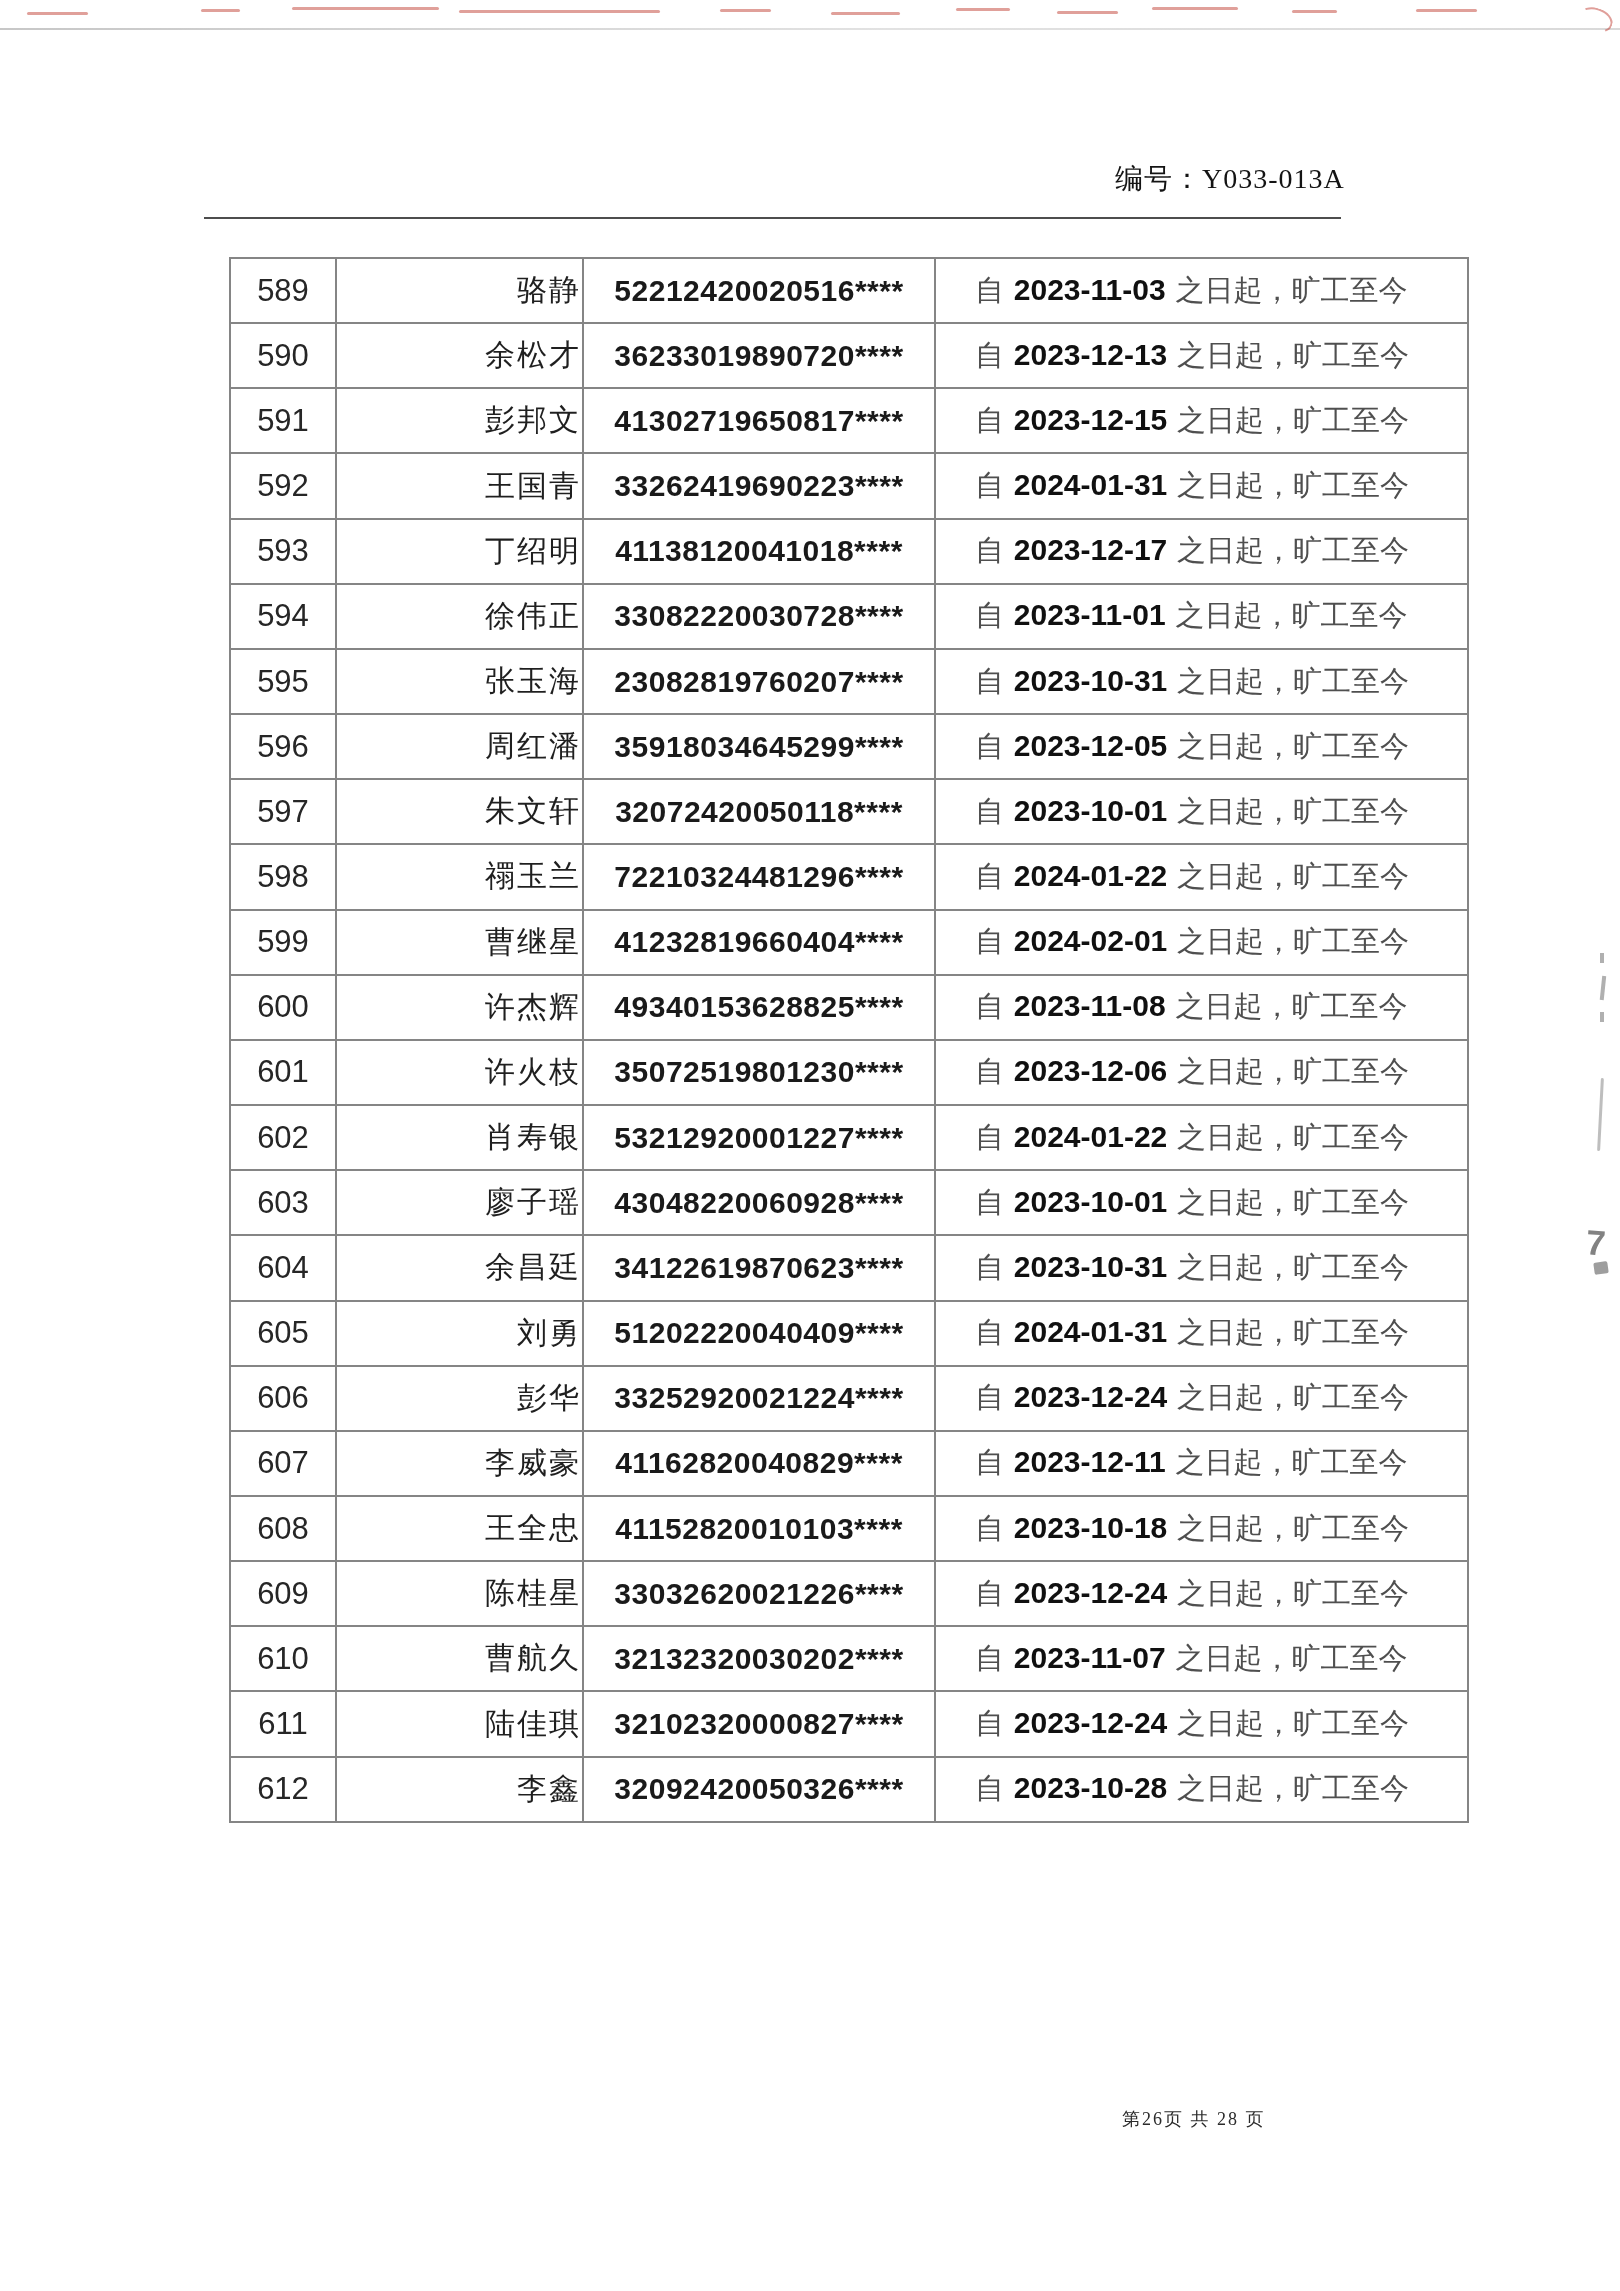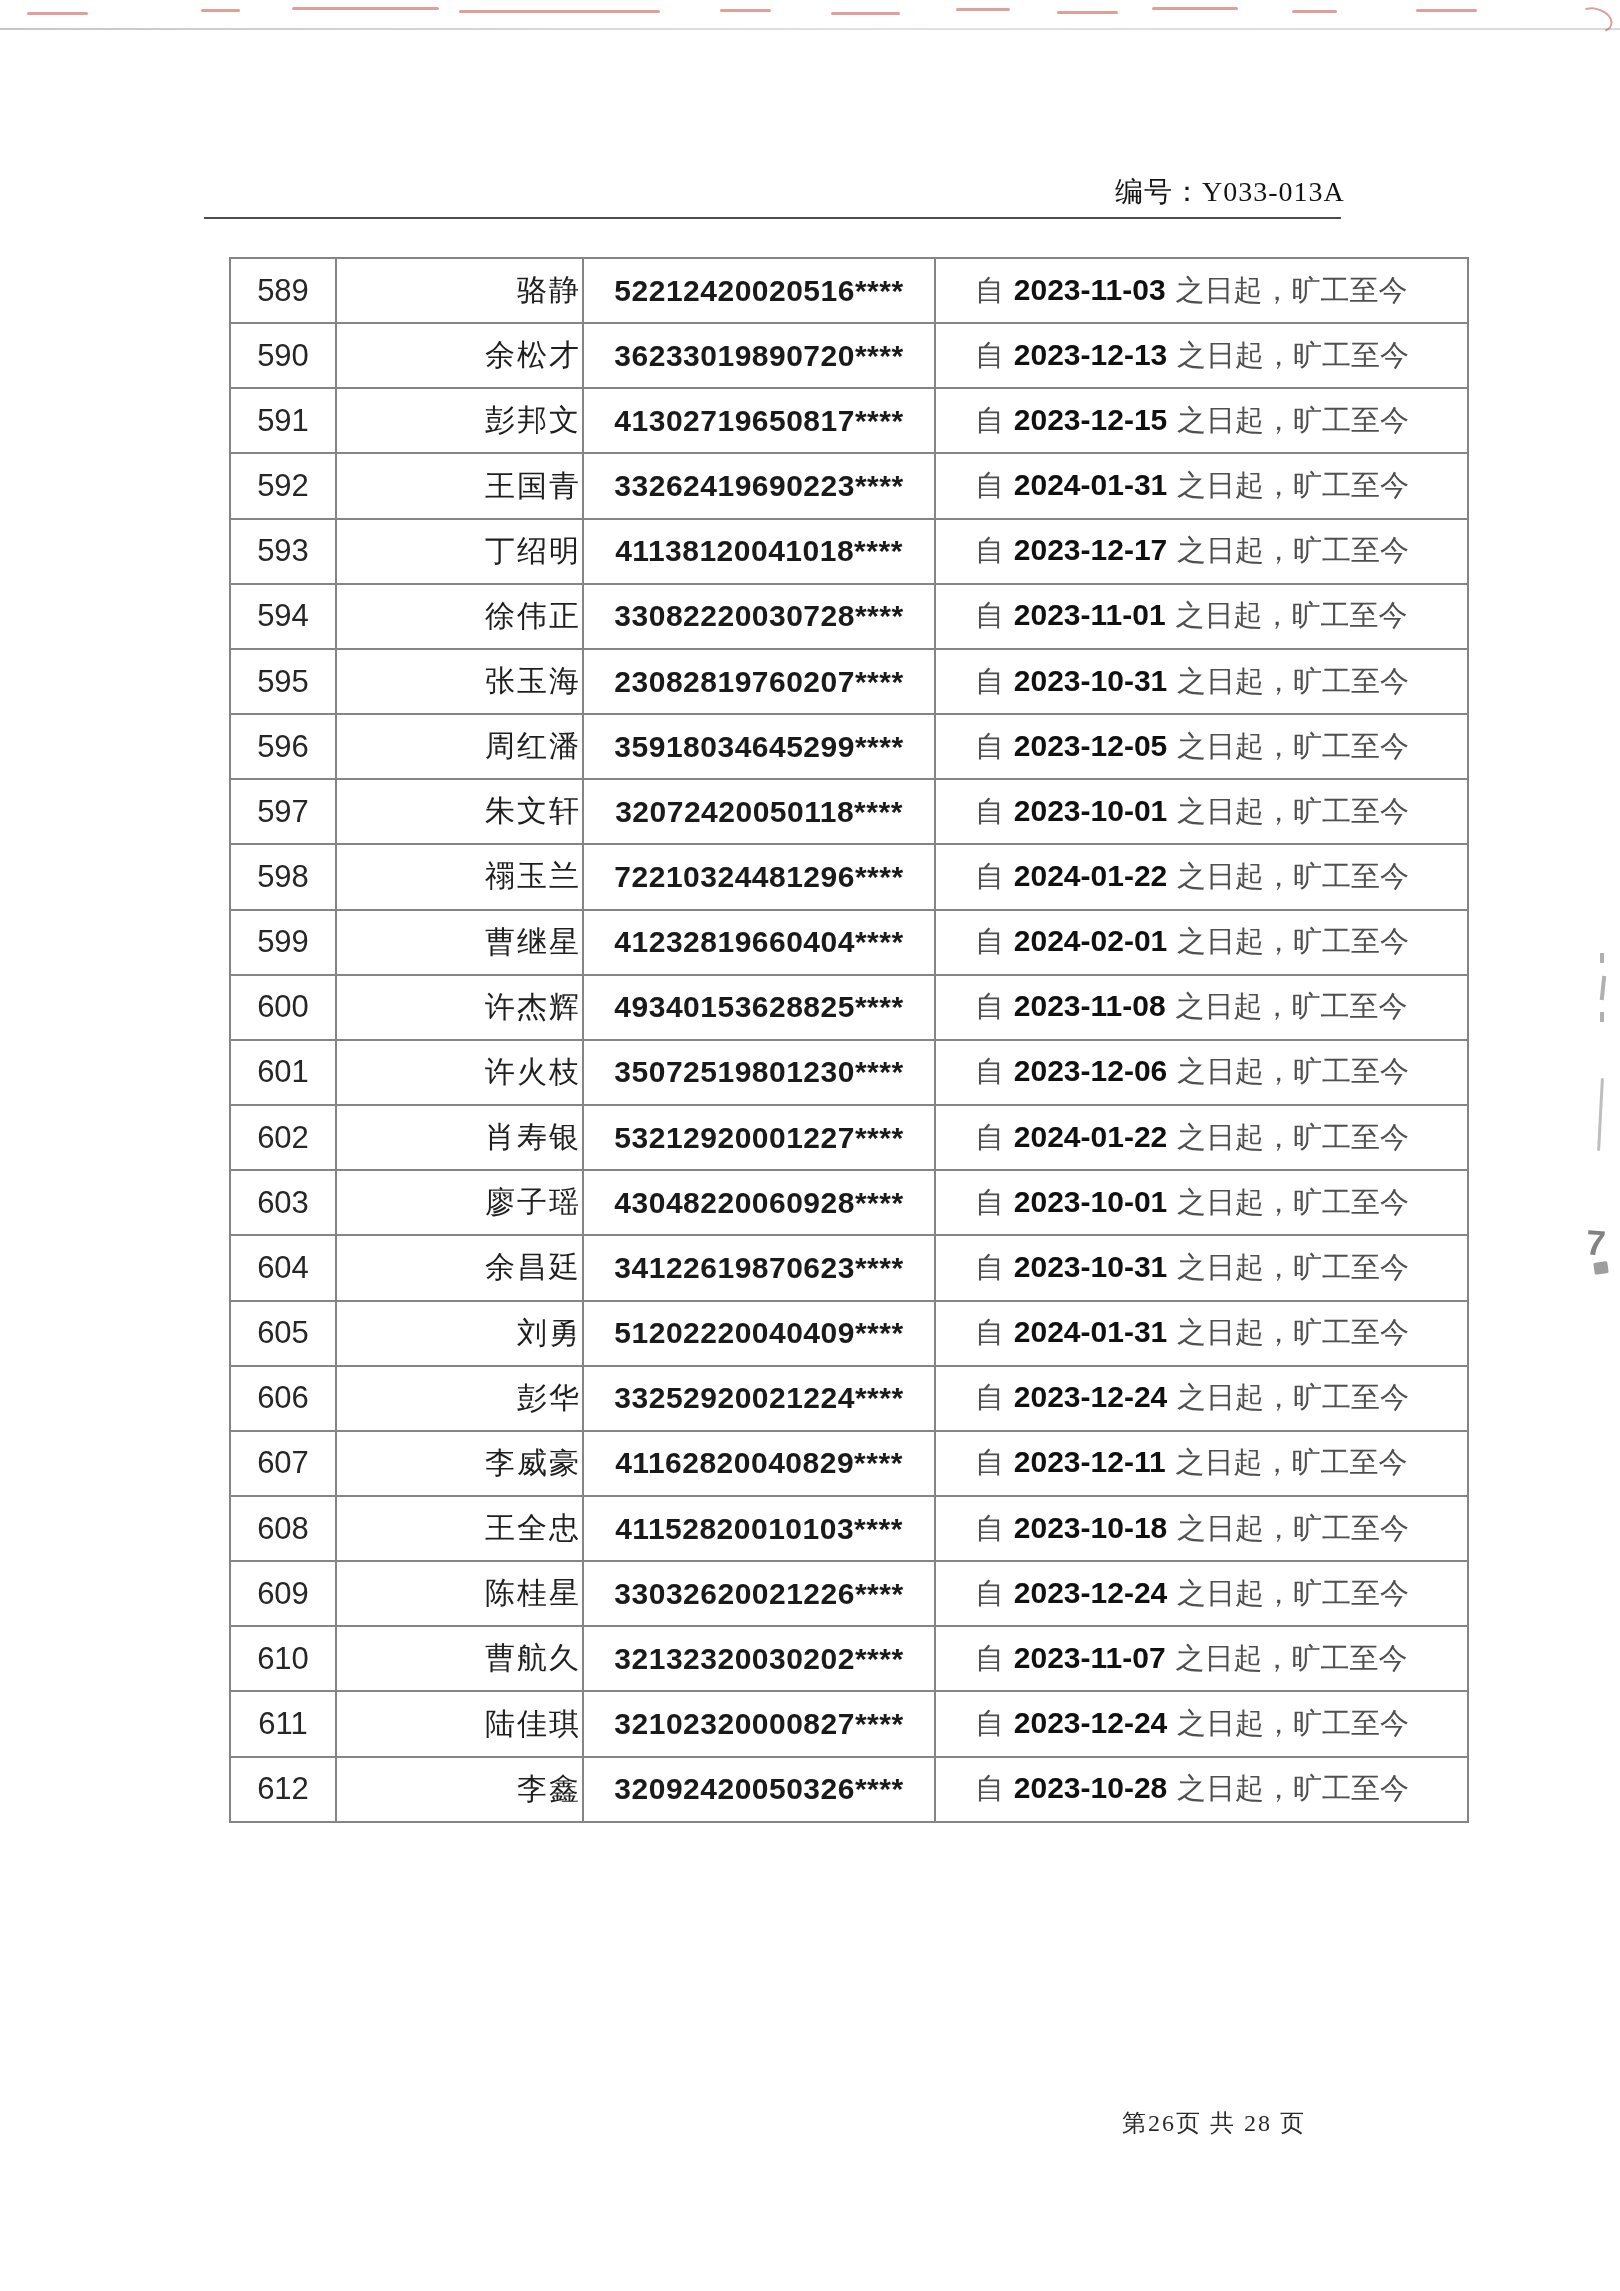--- a/index.html
+++ b/index.html
@@ -41,21 +41,21 @@
     border-left-color: transparent;
     border-bottom-color: transparent;
     border-radius: 50%;
     transform: rotate(18deg);
   }
 
   
   .doc-number {
     position: absolute;
     left: 1115px;
-    top: 173px;
+    top: 160px;
     font-size: 28px;
     color: #141414;
     letter-spacing: 1px;
     white-space: nowrap;
   }
   .header-rule {
     position: absolute;
     left: 204px;
     top: 217px;
     width: 1137px;
@@ -115,21 +115,21 @@
     font-size: 30px;
     color: #101010;
     margin: 0 9.8px;
   }
 
   
   .page-footer {
     position: absolute;
     left: 1122px;
     top: 2107px;
-    font-size: 24px;
+    font-size: 18px;
     color: #2b2b2b;
     letter-spacing: 2px;
     white-space: nowrap;
   }
 
   
   .artifact {
     position: absolute;
     background: #b0b0b0;
   }

